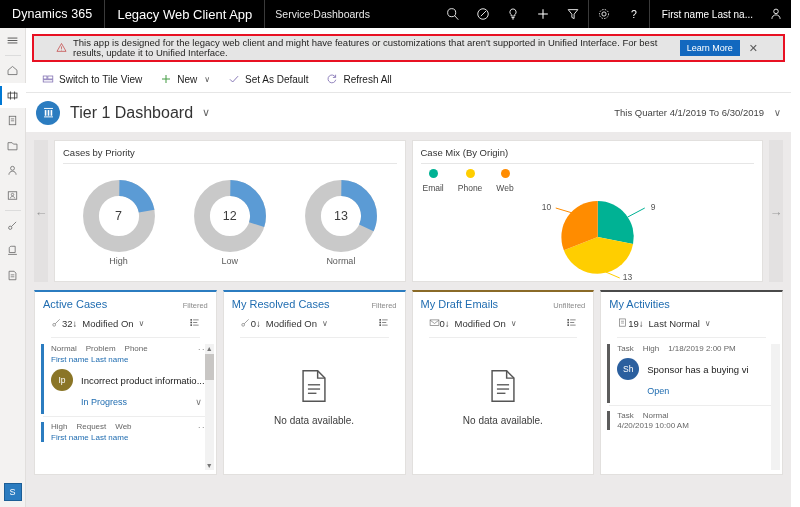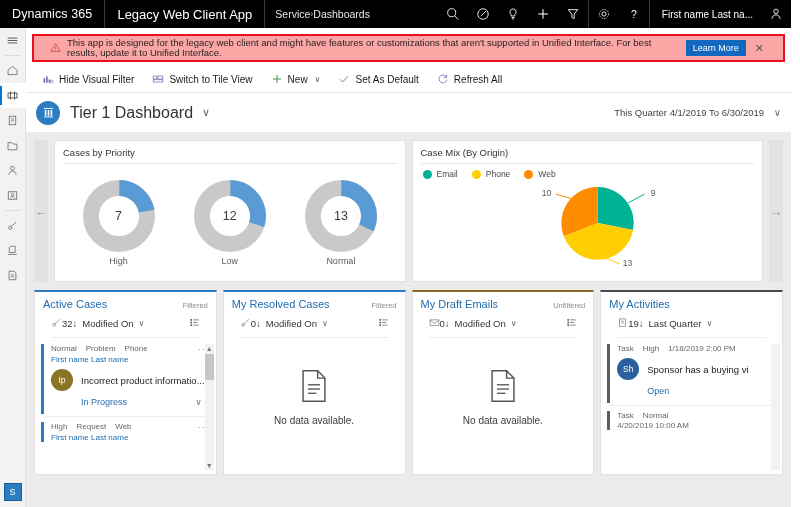--- a/index.html
+++ b/index.html
@@ -50,23 +50,23 @@
     width: 18px; height: 18px; background: #2b7cc0; color: #fff;
     font-size: 9px; display: flex; align-items: center; justify-content: center;
     border: 1px solid #1c5e96; cursor: pointer;
   }
 
   
   .main { position: absolute; left: 26px; top: 28px; right: 0; bottom: 0; background: #ffffff; }
 
   
   .banner {
-    margin: 6px 6px 0 6px; height: 28px; background: #fca5a5;
+    margin: 6px 6px 0 6px; height: 28px; background: #e5e5e5;
     border: 2px solid #e81123; display: flex; align-items: center;
-    padding: 0 16px; gap: 6px;
+    padding: 0 22px; gap: 6px;
   }
   .banner-txt { font-size: 9.5px; color: #201f1e; line-height: 1.1; }
   .banner-spacer { flex: 1; }
   .btn-learn {
     background: #1268bf; color: #ffffff; font-size: 9px;
     padding: 3px 7px; border: none; cursor: pointer; white-space: nowrap;
   }
   .banner-x { font-size: 11px; color: #5a5a5a; cursor: pointer; padding: 0 3px; }
 
   
@@ -116,21 +116,21 @@
   .donut { position: relative; width: 74px; height: 74px; }
   .donut svg { display: block; }
   .donut-val {
     position: absolute; inset: 0; display: flex; align-items: center; justify-content: center;
     font-size: 12.5px; color: #3c3c3c;
   }
   .donut-lbl { font-size: 9px; color: #5c5c5c; margin-top: 3px; }
 
   
   .legend { display: flex; gap: 14px; padding: 5px 0 0 2px; }
-  .leg-item { display: flex; align-items: center; gap: 5px; font-size: 8.5px; color: #4a4a4a; }
+  .leg-item { display: flex; align-items: center; gap: 5px; font-size: 8.5px; color: #4a4a4a; flex-direction: column; }
   .leg-dot { width: 9px; height: 9px; border-radius: 50%; }
   .pie-area { position: relative; height: 88px; }
 
   
   .listrow { display: flex; gap: 6px; margin-top: 8px; height: 185px; }
   .lcard {
     background: #ffffff; border: 1px solid #e2e0de; border-top: 2px solid #2b7cc0;
     flex: 1; display: flex; flex-direction: column; min-width: 0;
   }
   .lcard.accent-brown { border-top-color: #8a6a27; }
@@ -345,31 +345,20 @@
             <circle cx="8" cy="11.6" r="0.6" fill="#c23b3b"></circle>
           </svg>
       </span>
       <span class="banner-txt">This app is designed for the legacy web client and might have features or customizations that aren't supported in Unified Interface. For best results, update it to Unified Interface.</span>
       <span class="banner-spacer"></span>
       <button class="btn-learn">Learn More</button>
       <span class="banner-x">✕</span>
     </div>
 
     <div class="cmdbar">
-      <div class="cmd">
-        <span>
-          <svg width="12" height="12" viewBox="0 0 16 16">
-              <rect x="2" y="7" width="2.2" height="6" fill="#7d6cb0"></rect>
-              <rect x="5.4" y="4.5" width="2.2" height="8.5" fill="#7d6cb0"></rect>
-              <rect x="8.8" y="8.6" width="2.2" height="4.4" fill="#7d6cb0"></rect>
-              <circle cx="12.6" cy="11.4" r="1.8" fill="none" stroke="#7d6cb0" stroke-width="1"></circle>
-            </svg>
-        </span>
-        <span>Hide Visual Filter</span>
-      </div>
       <div class="cmd">
         <span>
           <svg width="12" height="12" viewBox="0 0 16 16">
               <rect x="1.6" y="4" width="5" height="4" fill="none" stroke="#7d6cb0" stroke-width="1"></rect>
               <rect x="7.8" y="4" width="6.6" height="4" fill="none" stroke="#7d6cb0" stroke-width="1"></rect>
               <rect x="1.6" y="9" width="12.8" height="3" fill="none" stroke="#7d6cb0" stroke-width="1"></rect>
             </svg>
         </span>
         <span>Switch to Tile View</span>
       </div>
@@ -705,21 +694,21 @@
               <span>
                 <svg width="11" height="11" viewBox="0 0 16 16">
                     <rect x="3.6" y="2.8" width="8.8" height="10.6" fill="none" stroke="#777" stroke-width="1"></rect>
                     <line x1="5.8" y1="6.2" x2="10.2" y2="6.2" stroke="#777" stroke-width="0.9"></line>
                     <line x1="5.8" y1="8.8" x2="10.2" y2="8.8" stroke="#777" stroke-width="0.9"></line>
                   </svg>
               </span>
               <span class="lc-count">19</span>
               <span class="lc-sort">
                 <span>↓</span>
-                <span>Last Quarter</span>
+                <span>Last Normal</span>
                 <span style="font-size:8px;color:#666">∨</span>
               </span>
               <span class="lc-sp2"></span>
             </div>
           </div>
           <div class="lc-body">
             <div class="items">
 
               <div class="item">
                 <div class="item-bar grey"></div>

